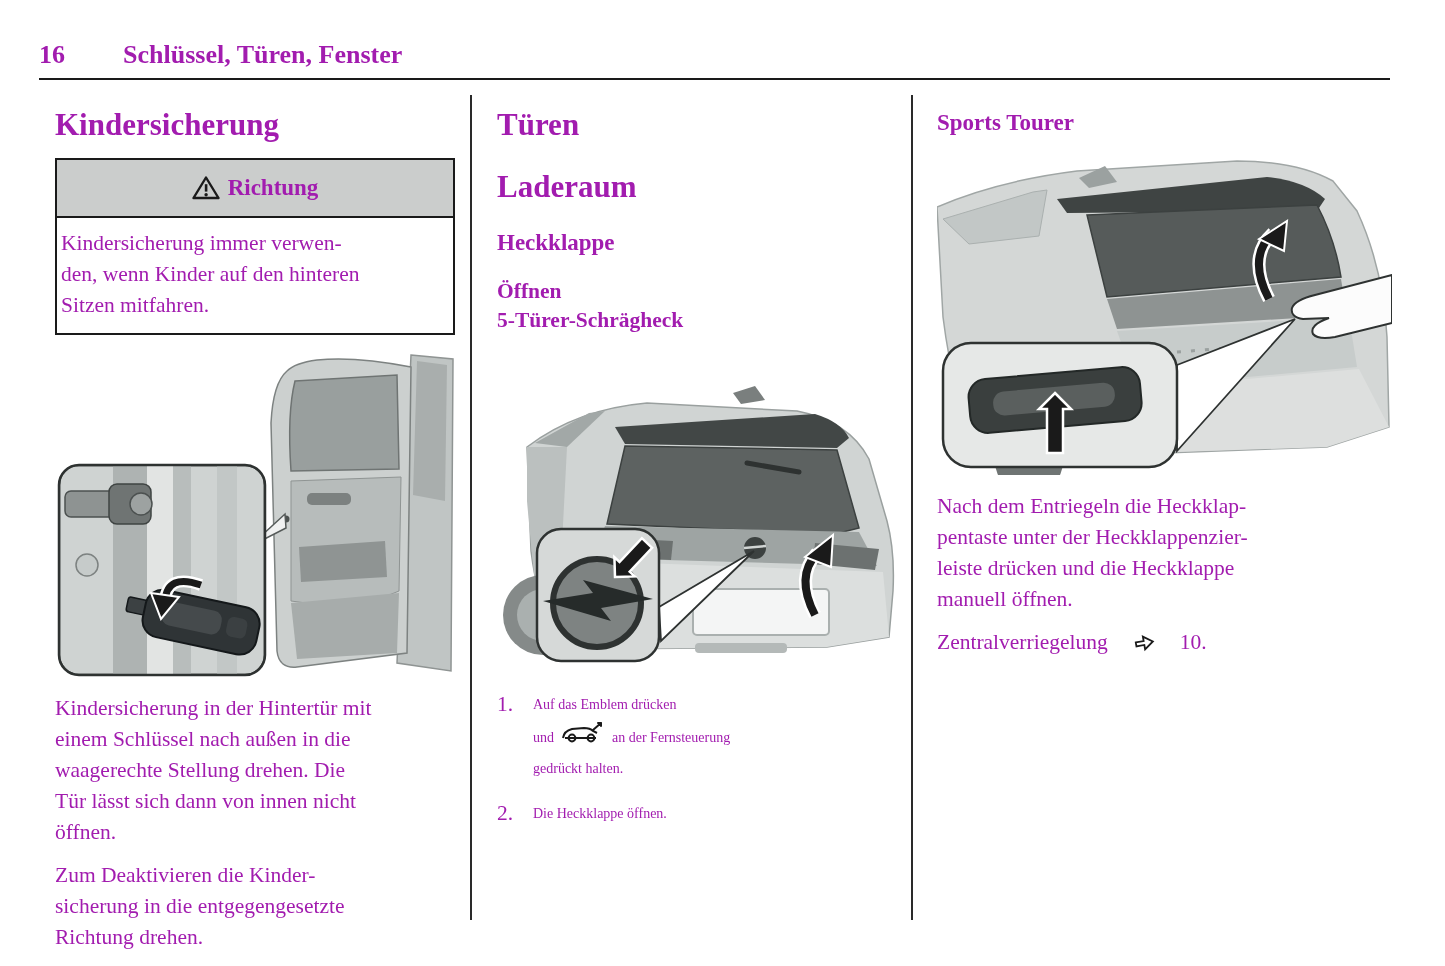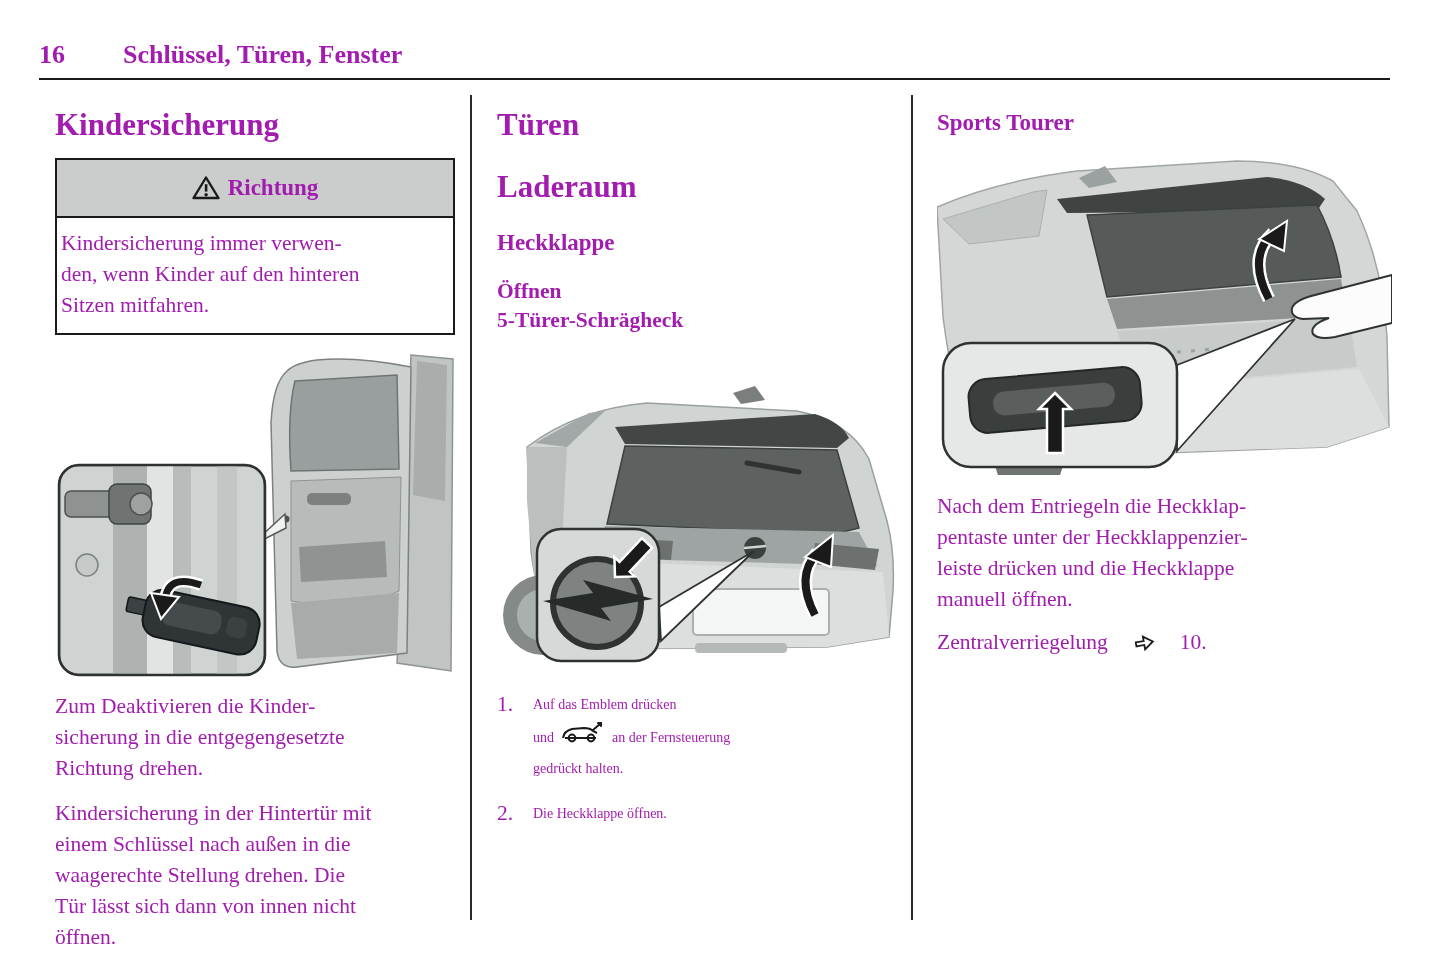--- a/index.html
+++ b/index.html
@@ -117,28 +117,28 @@
         </g>
 
         <g>
           <path d="M146,234 Q112,222 110,250" fill="none" stroke="#ffffff" stroke-width="12"></path>
           <path d="M146,234 Q112,222 110,250" fill="none" stroke="#1a1a1a" stroke-width="7"></path>
           <polygon points="96,242 124,246 106,268" fill="#1a1a1a" stroke="#ffffff" stroke-width="2"></polygon>
         </g>
       </g>
     </svg>
 
-    <div class="pre" style="margin-top:12px;">Zum Deaktivieren die Kinder-
-sicherung in die entgegengesetzte
-Richtung drehen.</div>
     <div class="pre" style="margin-top:14px;">Kindersicherung in der Hintertür mit
 einem Schlüssel nach außen in die
 waagerechte Stellung drehen. Die
 Tür lässt sich dann von innen nicht
 öffnen.</div>
+    <div class="pre" style="margin-top:12px;">Zum Deaktivieren die Kinder-
+sicherung in die entgegengesetzte
+Richtung drehen.</div>
   </section>
 
   <section class="col col2">
     <h1>Türen</h1>
     <h2>Laderaum</h2>
     <h3>Heckklappe</h3>
     <div class="subbold">
       <div>Öffnen</div>
       <div>5-Türer-Schrägheck</div>
     </div>

